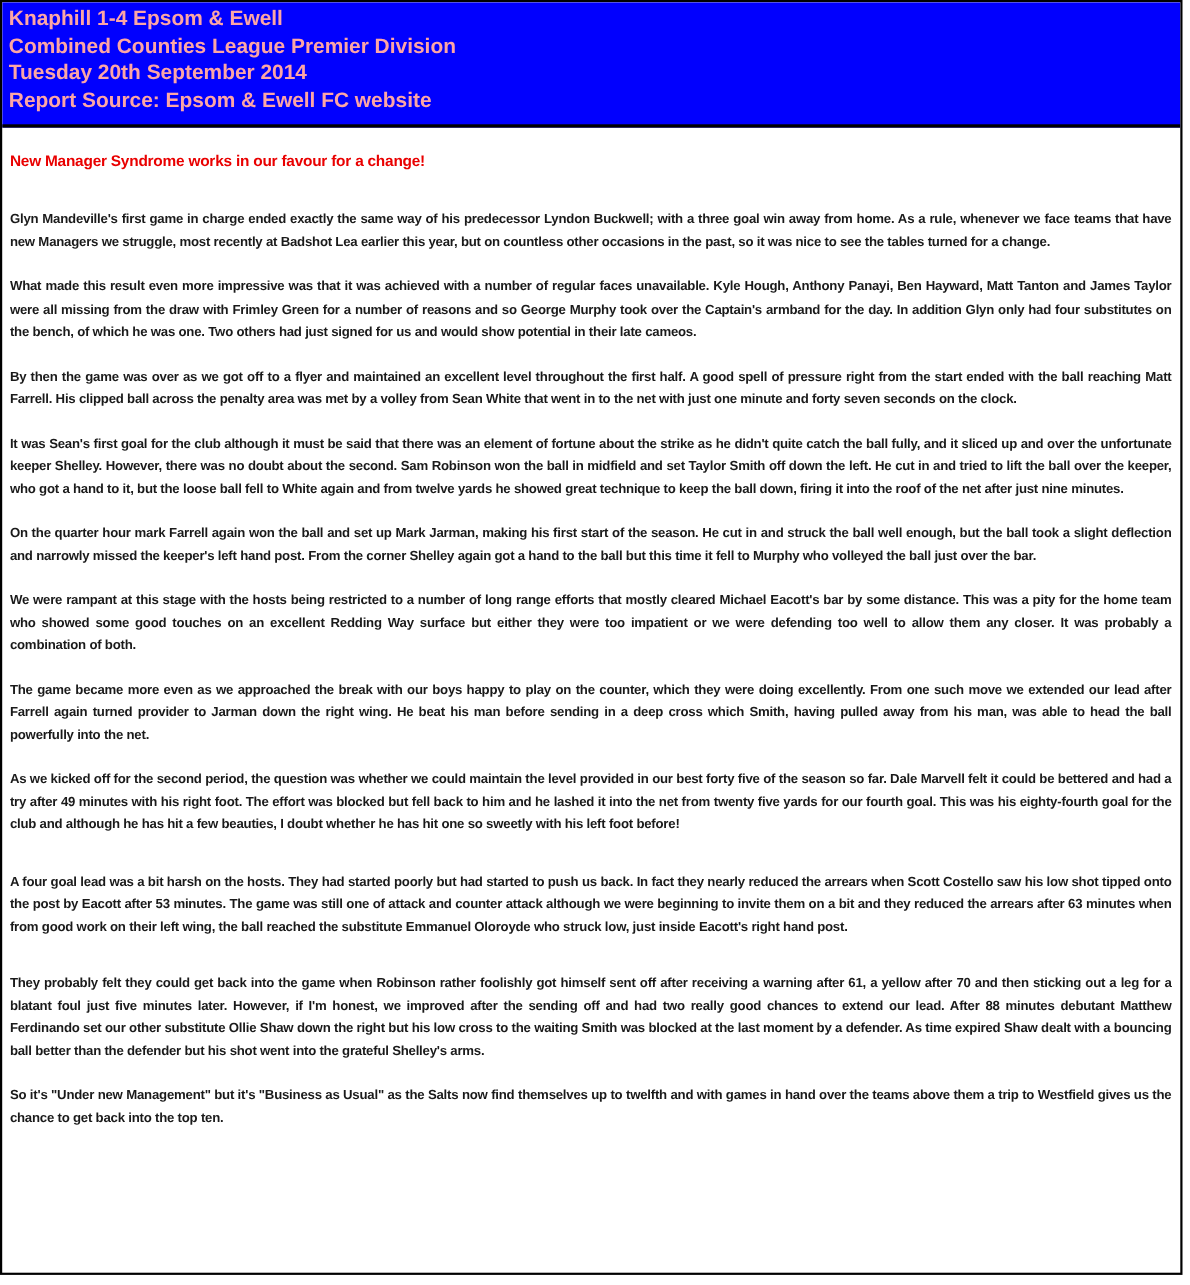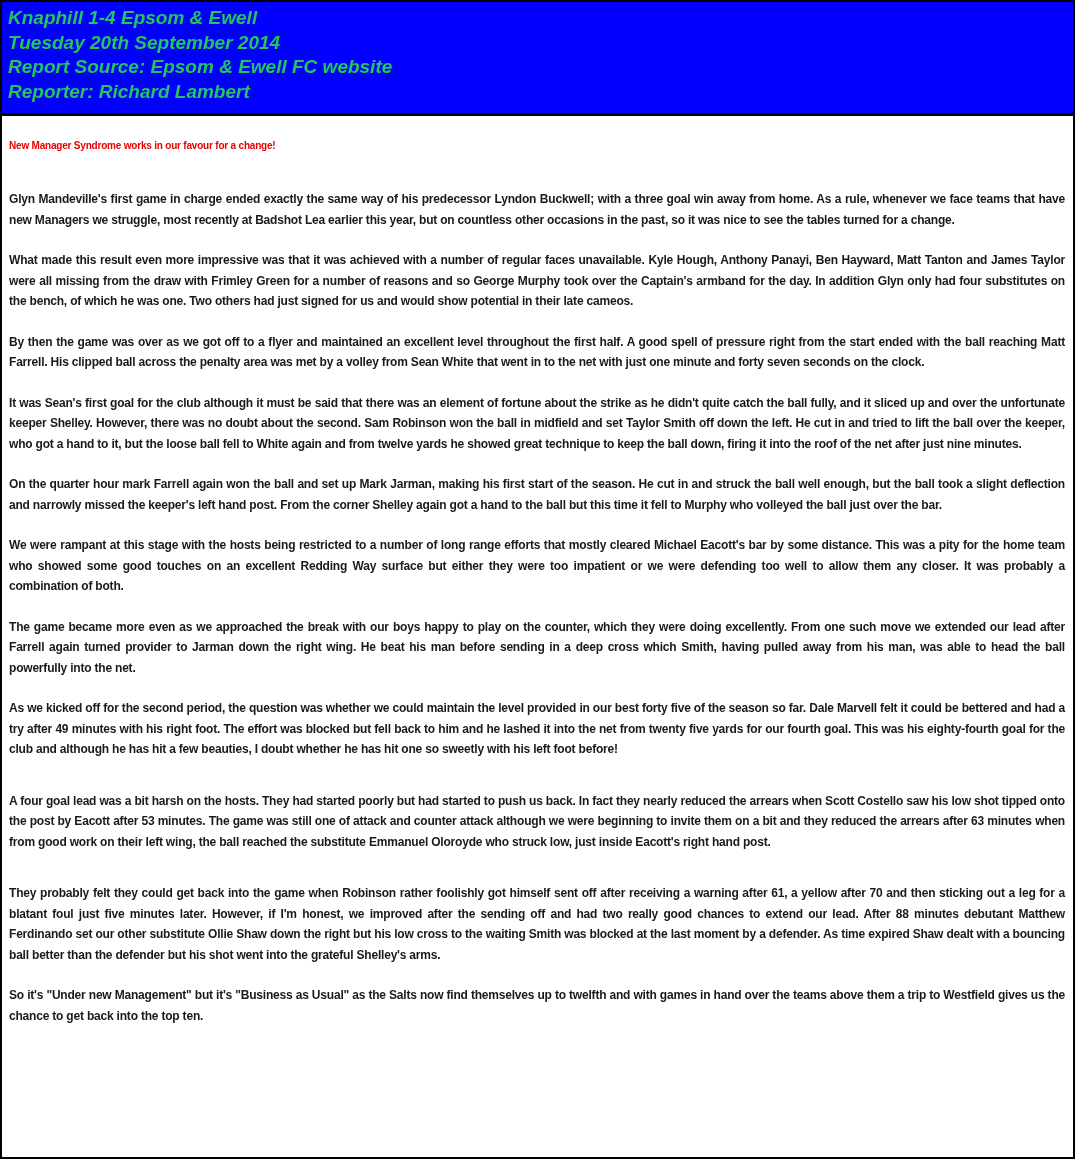--- a/index.html
+++ b/index.html
@@ -19,32 +19,31 @@
     color: #1a1a1a;
     overflow: hidden;
     box-sizing: content-box;
   }
   .match-header {
     background: #0100fe;
     border-bottom: 3px solid #000000;
     padding: 4px 8px 9px 6px;
   }
   .match-header .hline {
-    color: #22c55e;
+    color: #fca5a5;
     font-size: 19px;
     line-height: 24.6px;
     white-space: nowrap;
-    font-style: italic;
   }
   .report-body {
     padding: 20px 8px 0 7px;
   }
   .headline {
     color: #e90000;
-    font-size: 10px;
+    font-size: 14px;
     letter-spacing: -0.2px;
     margin: 0 0 33px 0;
     line-height: 20px;
   }
   .report-body p.para {
     font-size: 12px;
     letter-spacing: -0.2px;
     line-height: 20.5px;
     text-align: justify;
     margin: 0 0 20px 0;
@@ -53,23 +52,23 @@
     margin-bottom: 31px;
   }
 </style>
 </head>
 <body>
 
 <div class="page">
 
   <div class="match-header">
     <div class="hline">Knaphill 1-4 Epsom &amp; Ewell</div>
+    <div class="hline">Combined Counties League Premier Division</div>
     <div class="hline">Tuesday 20th September 2014</div>
     <div class="hline">Report Source: Epsom &amp; Ewell FC website</div>
-    <div class="hline">Reporter: Richard Lambert</div>
   </div>
 
   <div class="report-body">
     <p class="headline">New Manager Syndrome works in our favour for a change!</p>
 
     <p class="para">Glyn Mandeville's first game in charge ended exactly the same way of his predecessor Lyndon Buckwell; with a three goal win away from home. As a rule, whenever we face teams that have new Managers we struggle, most recently at Badshot Lea earlier this year, but on countless other occasions in the past, so it was nice to see the tables turned for a change.</p>
     <p class="para">What made this result even more impressive was that it was achieved with a number of regular faces unavailable. Kyle Hough, Anthony Panayi, Ben Hayward, Matt Tanton and James Taylor were all missing from the draw with Frimley Green for a number of reasons and so George Murphy took over the Captain's armband for the day. In addition Glyn only had four substitutes on the bench, of which he was one. Two others had just signed for us and would show potential in their late cameos.</p>
     <p class="para">By then the game was over as we got off to a flyer and maintained an excellent level throughout the first half. A good spell of pressure right from the start ended with the ball reaching Matt Farrell. His clipped ball across the penalty area was met by a volley from Sean White that went in to the net with just one minute and forty seven seconds on the clock.</p>
     <p class="para">It was Sean's first goal for the club although it must be said that there was an element of fortune about the strike as he didn't quite catch the ball fully, and it sliced up and over the unfortunate keeper Shelley. However, there was no doubt about the second. Sam Robinson won the ball in midfield and set Taylor Smith off down the left. He cut in and tried to lift the ball over the keeper, who got a hand to it, but the loose ball fell to White again and from twelve yards he showed great technique to keep the ball down, firing it into the roof of the net after just nine minutes.</p>
     <p class="para">On the quarter hour mark Farrell again won the ball and set up Mark Jarman, making his first start of the season. He cut in and struck the ball well enough, but the ball took a slight deflection and narrowly missed the keeper's left hand post. From the corner Shelley again got a hand to the ball but this time it fell to Murphy who volleyed the ball just over the bar.</p>

